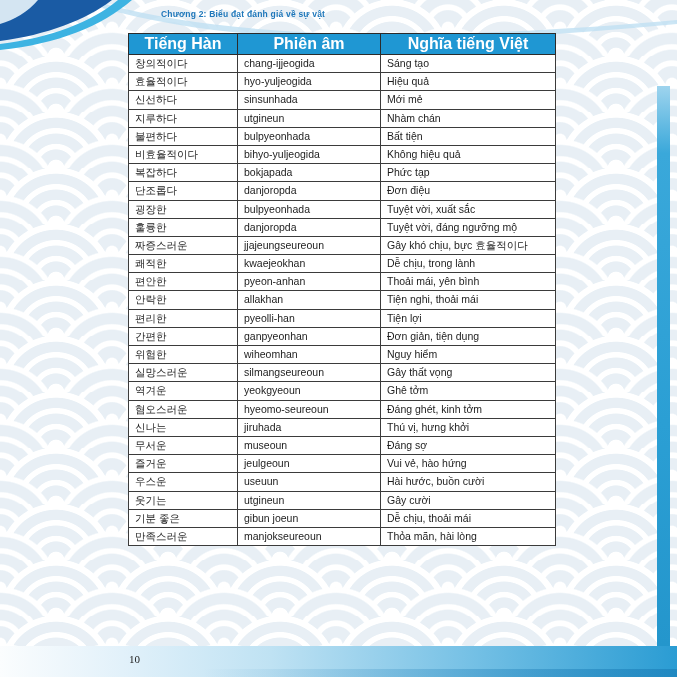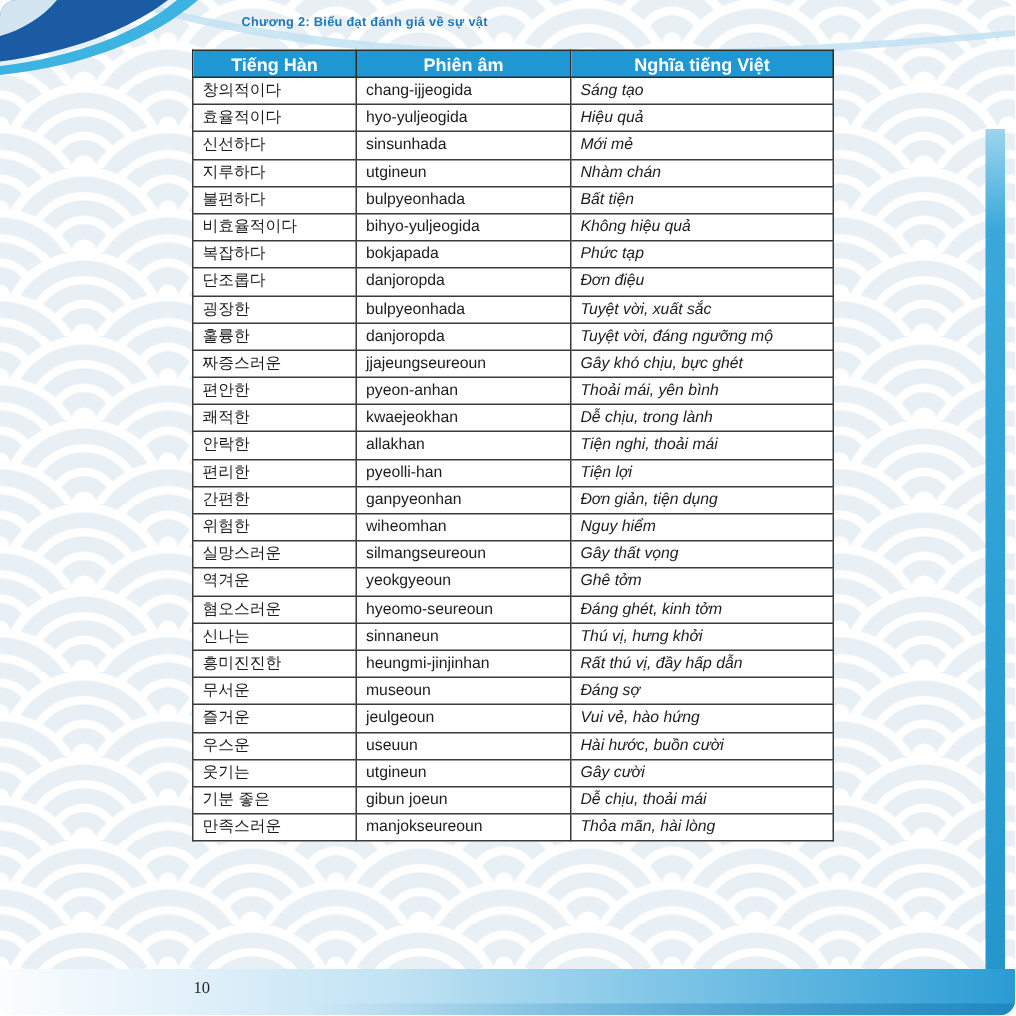--- a/index.html
+++ b/index.html
@@ -5,21 +5,20 @@
   * { margin: 0; padding: 0; box-sizing: border-box; }
   html, body { background: #ffffff; }
   body { font-family: "Liberation Sans", "DejaVu Sans", sans-serif; }
 
   .canvas {
     position: relative;
     width: 677px;
     height: 677px;
     overflow: hidden;
     background: #ffffff;
-    border-radius: 11px;
   }
 
   
   .seigaiha {
     position: absolute;
     inset: 0;
     background-color: #ffffff;
     background-image:
       radial-gradient(circle at 100% 150%, #e4edf4 24%, #ffffff 25%, #ffffff 28%, #e4edf4 29%, #e4edf4 36%, #ffffff 37%, #ffffff 40%, transparent 41%, transparent),
       radial-gradient(circle at 0 150%, #e4edf4 24%, #ffffff 25%, #ffffff 28%, #e4edf4 29%, #e4edf4 36%, #ffffff 37%, #ffffff 40%, transparent 41%, transparent),
@@ -92,39 +91,39 @@
     table-layout: fixed;
     background: #ffffff;
   }
   table.vocab th, table.vocab td {
     border: 1px solid #3b3b3b;
     overflow: hidden;
   }
   table.vocab th {
     background: #1f97d3;
     color: #ffffff;
-    font-size: 12px;
+    font-size: 16px;
     font-weight: bold;
     height: 18px;
     text-align: center;
     padding: 1px 2px;
     border-color: #2b2b2b;
   }
   table.vocab td {
     background: #ffffff;
     font-size: 10.5px;
     color: #1c1c1c;
     height: 18.2px;
     padding: 1px 6px;
     line-height: 1.25;
     vertical-align: middle;
   }
   td.col-korean   { font-size: 11px; padding-left: 7px; }
   td.col-phonetic { padding-left: 13px; }
-  td.col-vietnamese { font-style: italic; padding-left: 7px; }
+  td.col-vietnamese { padding-left: 7px; }
 </style>
 </head>
 <body>
 
 <div class="canvas">
 
   <div class="seigaiha"></div>
 
   <svg class="top-deco" viewBox="0 0 677 52" xmlns="http://www.w3.org/2000/svg" aria-hidden="true">
 
@@ -201,33 +200,33 @@
           <td class="col-vietnamese">Tuyệt vời, xuất sắc</td>
         </tr>
         <tr>
           <td class="col-korean">훌륭한</td>
           <td class="col-phonetic">danjoropda</td>
           <td class="col-vietnamese">Tuyệt vời, đáng ngưỡng mộ</td>
         </tr>
         <tr>
           <td class="col-korean">짜증스러운</td>
           <td class="col-phonetic">jjajeungseureoun</td>
-          <td class="col-vietnamese">Gây khó chịu, bực ghét</td>
+          <td class="col-vietnamese">Gây khó chịu, bực 효율적이다</td>
+        </tr>
+        <tr>
+          <td class="col-korean">쾌적한</td>
+          <td class="col-phonetic">kwaejeokhan</td>
+          <td class="col-vietnamese">Dễ chịu, trong lành</td>
         </tr>
         <tr>
           <td class="col-korean">편안한</td>
           <td class="col-phonetic">pyeon-anhan</td>
           <td class="col-vietnamese">Thoải mái, yên bình</td>
         </tr>
         <tr>
-          <td class="col-korean">쾌적한</td>
-          <td class="col-phonetic">kwaejeokhan</td>
-          <td class="col-vietnamese">Dễ chịu, trong lành</td>
-        </tr>
-        <tr>
           <td class="col-korean">안락한</td>
           <td class="col-phonetic">allakhan</td>
           <td class="col-vietnamese">Tiện nghi, thoải mái</td>
         </tr>
         <tr>
           <td class="col-korean">편리한</td>
           <td class="col-phonetic">pyeolli-han</td>
           <td class="col-vietnamese">Tiện lợi</td>
         </tr>
         <tr>
@@ -250,27 +249,22 @@
           <td class="col-phonetic">yeokgyeoun</td>
           <td class="col-vietnamese">Ghê tởm</td>
         </tr>
         <tr>
           <td class="col-korean">혐오스러운</td>
           <td class="col-phonetic">hyeomo-seureoun</td>
           <td class="col-vietnamese">Đáng ghét, kinh tởm</td>
         </tr>
         <tr>
           <td class="col-korean">신나는</td>
-          <td class="col-phonetic">sinnaneun</td>
+          <td class="col-phonetic">jiruhada</td>
           <td class="col-vietnamese">Thú vị, hưng khởi</td>
-        </tr>
-        <tr>
-          <td class="col-korean">흥미진진한</td>
-          <td class="col-phonetic">heungmi-jinjinhan</td>
-          <td class="col-vietnamese">Rất thú vị, đầy hấp dẫn</td>
         </tr>
         <tr>
           <td class="col-korean">무서운</td>
           <td class="col-phonetic">museoun</td>
           <td class="col-vietnamese">Đáng sợ</td>
         </tr>
         <tr>
           <td class="col-korean">즐거운</td>
           <td class="col-phonetic">jeulgeoun</td>
           <td class="col-vietnamese">Vui vẻ, hào hứng</td>

